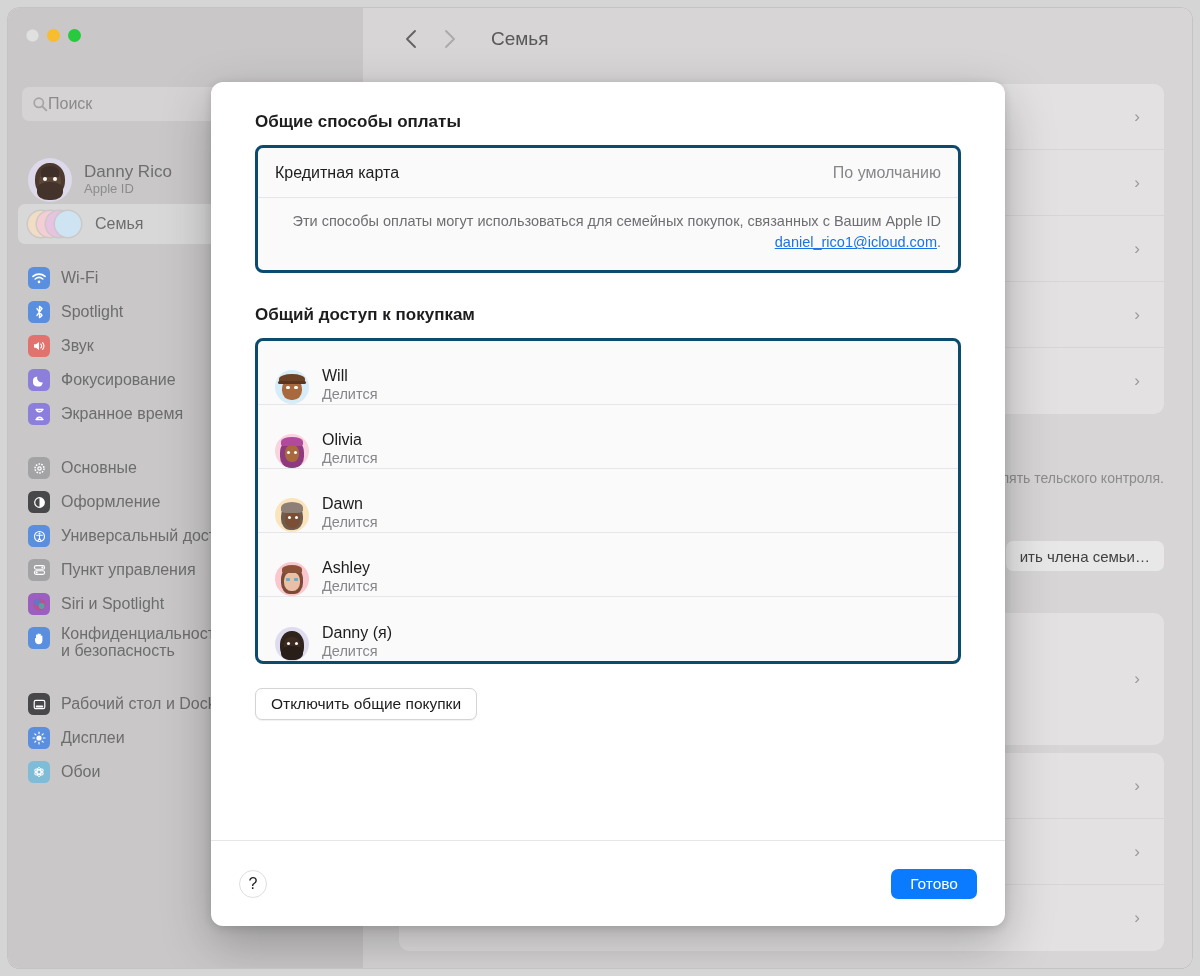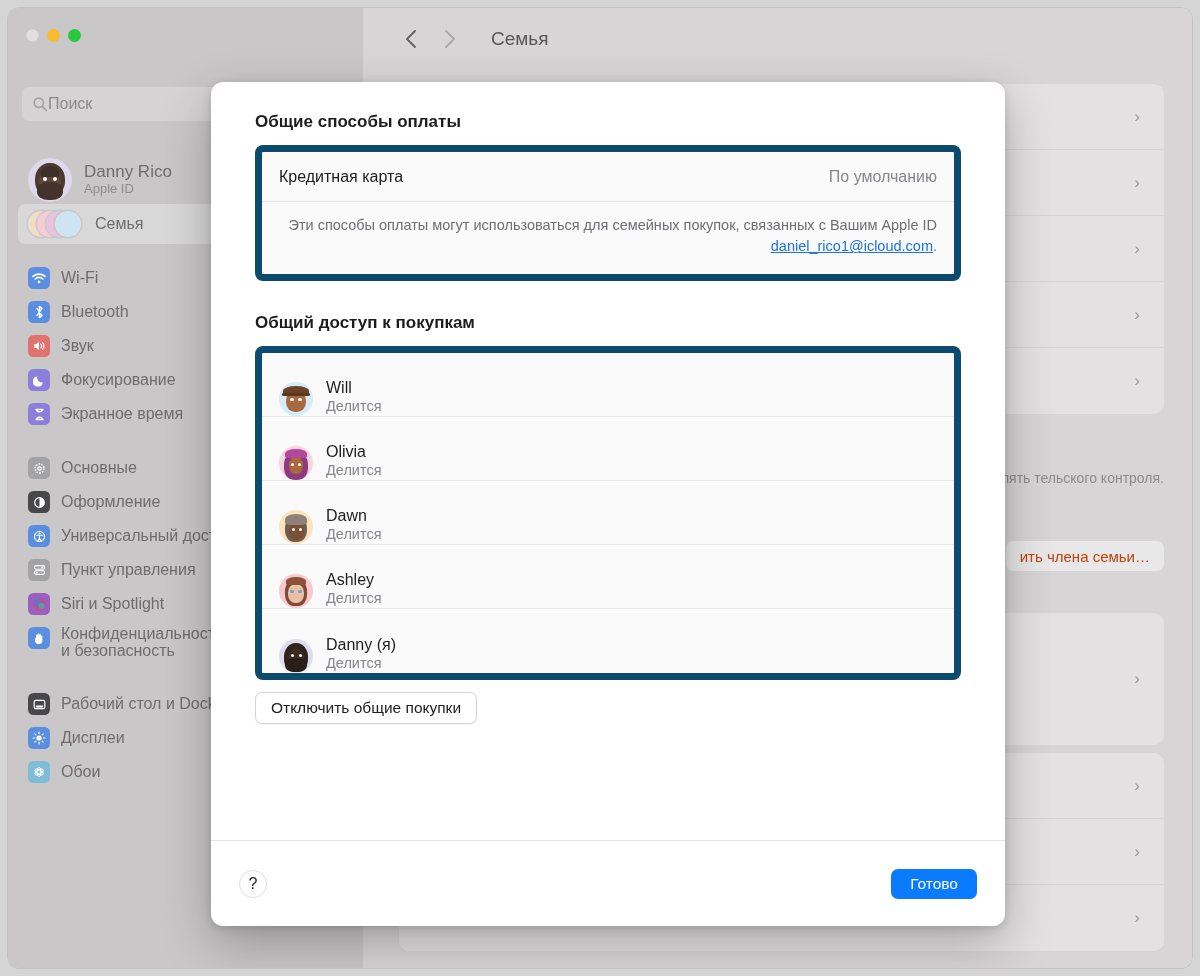--- a/index.html
+++ b/index.html
@@ -123,42 +123,42 @@
   .bg-note {
     position: absolute; right: 28px;
     font-size: 14px; color: #8c8c8c; text-align: right;
     line-height: 1.45; width: 420px;
   }
   .bg-btn {
     position: absolute; right: 28px;
     height: 30px; border-radius: 7px;
     background: rgba(255,255,255,0.45);
     display: flex; align-items: center; padding: 0 14px;
-    font-size: 15px; color: #c2410c; white-space: nowrap;
+    font-size: 15px; color: #404040; white-space: nowrap;
   }
 
   
   #sheet {
     position: absolute;
     left: 203px; top: 74px;
     width: 794px; height: 844px;
     background: #ffffff;
     border-radius: 12px;
     box-shadow: 0 18px 50px rgba(0,0,0,0.26), 0 2px 10px rgba(0,0,0,0.14);
     overflow: hidden;
     display: flex; flex-direction: column;
   }
   .sheet-body { flex: 1 1 auto; padding: 30px 44px 0 44px; }
 
   .sect-title {
     font-size: 17px; font-weight: bold; color: #1d1d1f;
     margin-bottom: 13px;
   }
   .box {
-    border: 7px solid #0c4a6e;
+    border: 3px solid #0c4a6e;
     background: #fafafa;
     border-radius: 8px;
   }
   .pay-row {
     height: 50px; display: flex; align-items: center;
     justify-content: space-between; padding: 0 17px;
     border-bottom: 1px solid #e6e6e8;
   }
   .pay-name { font-size: 16px; color: #1d1d1f; }
   .pay-val  { font-size: 16px; color: #86868b; }
@@ -177,21 +177,21 @@
   }
   .member:last-child { border-bottom: none; }
   .m-av {
     width: 34px; height: 34px; border-radius: 50%;
     position: relative; overflow: hidden; flex: 0 0 auto;
   }
   .m-name { font-size: 16px; color: #1d1d1f; line-height: 1.2; }
   .m-status { font-size: 14.5px; color: #86868b; line-height: 1.3; }
 
   .turnoff-btn {
-    margin-top: 12px;
+    margin-top: 24px;
     display: inline-flex; align-items: center; justify-content: center;
     height: 32px; padding: 12px 15px;
     font-size: 15.5px; color: #1d1d1f;
     background: #ffffff;
     border: 1px solid #d4d4d6;
     border-radius: 7px;
     box-shadow: 0 0.5px 1px rgba(0,0,0,0.06);
   }
 
   .sheet-footer {
@@ -275,21 +275,21 @@
         </span>
         <span class="nav-label">Wi-Fi</span>
       </div>
 
       <div class="nav-item">
         <span class="nav-ico" style="background:#5a8fe0;">
           <svg width="9" height="14" viewBox="0 0 9 14">
               <path d="M2 3.6L7 10.4 4.5 12.6V1.4L7 3.6 2 10.4" stroke="#fff" stroke-width="1.4" fill="none" stroke-linejoin="round" stroke-linecap="round"></path>
             </svg>
         </span>
-        <span class="nav-label">Bluetooth</span>
+        <span class="nav-label">Spotlight</span>
       </div>
 
 
 
       <div class="nav-item">
         <span class="nav-ico" style="background:#e2726e;">
           <svg width="14" height="12" viewBox="0 0 14 12">
               <path d="M2 4.3h2l3-2.4v8.2l-3-2.4H2z" fill="#fff"></path>
               <path d="M8.8 4a3 3 0 010 4" stroke="#fff" stroke-width="1.1" fill="none" stroke-linecap="round"></path>
               <path d="M10.6 2.6a5.4 5.4 0 010 6.8" stroke="#fff" stroke-width="1.1" fill="none" stroke-linecap="round"></path>

